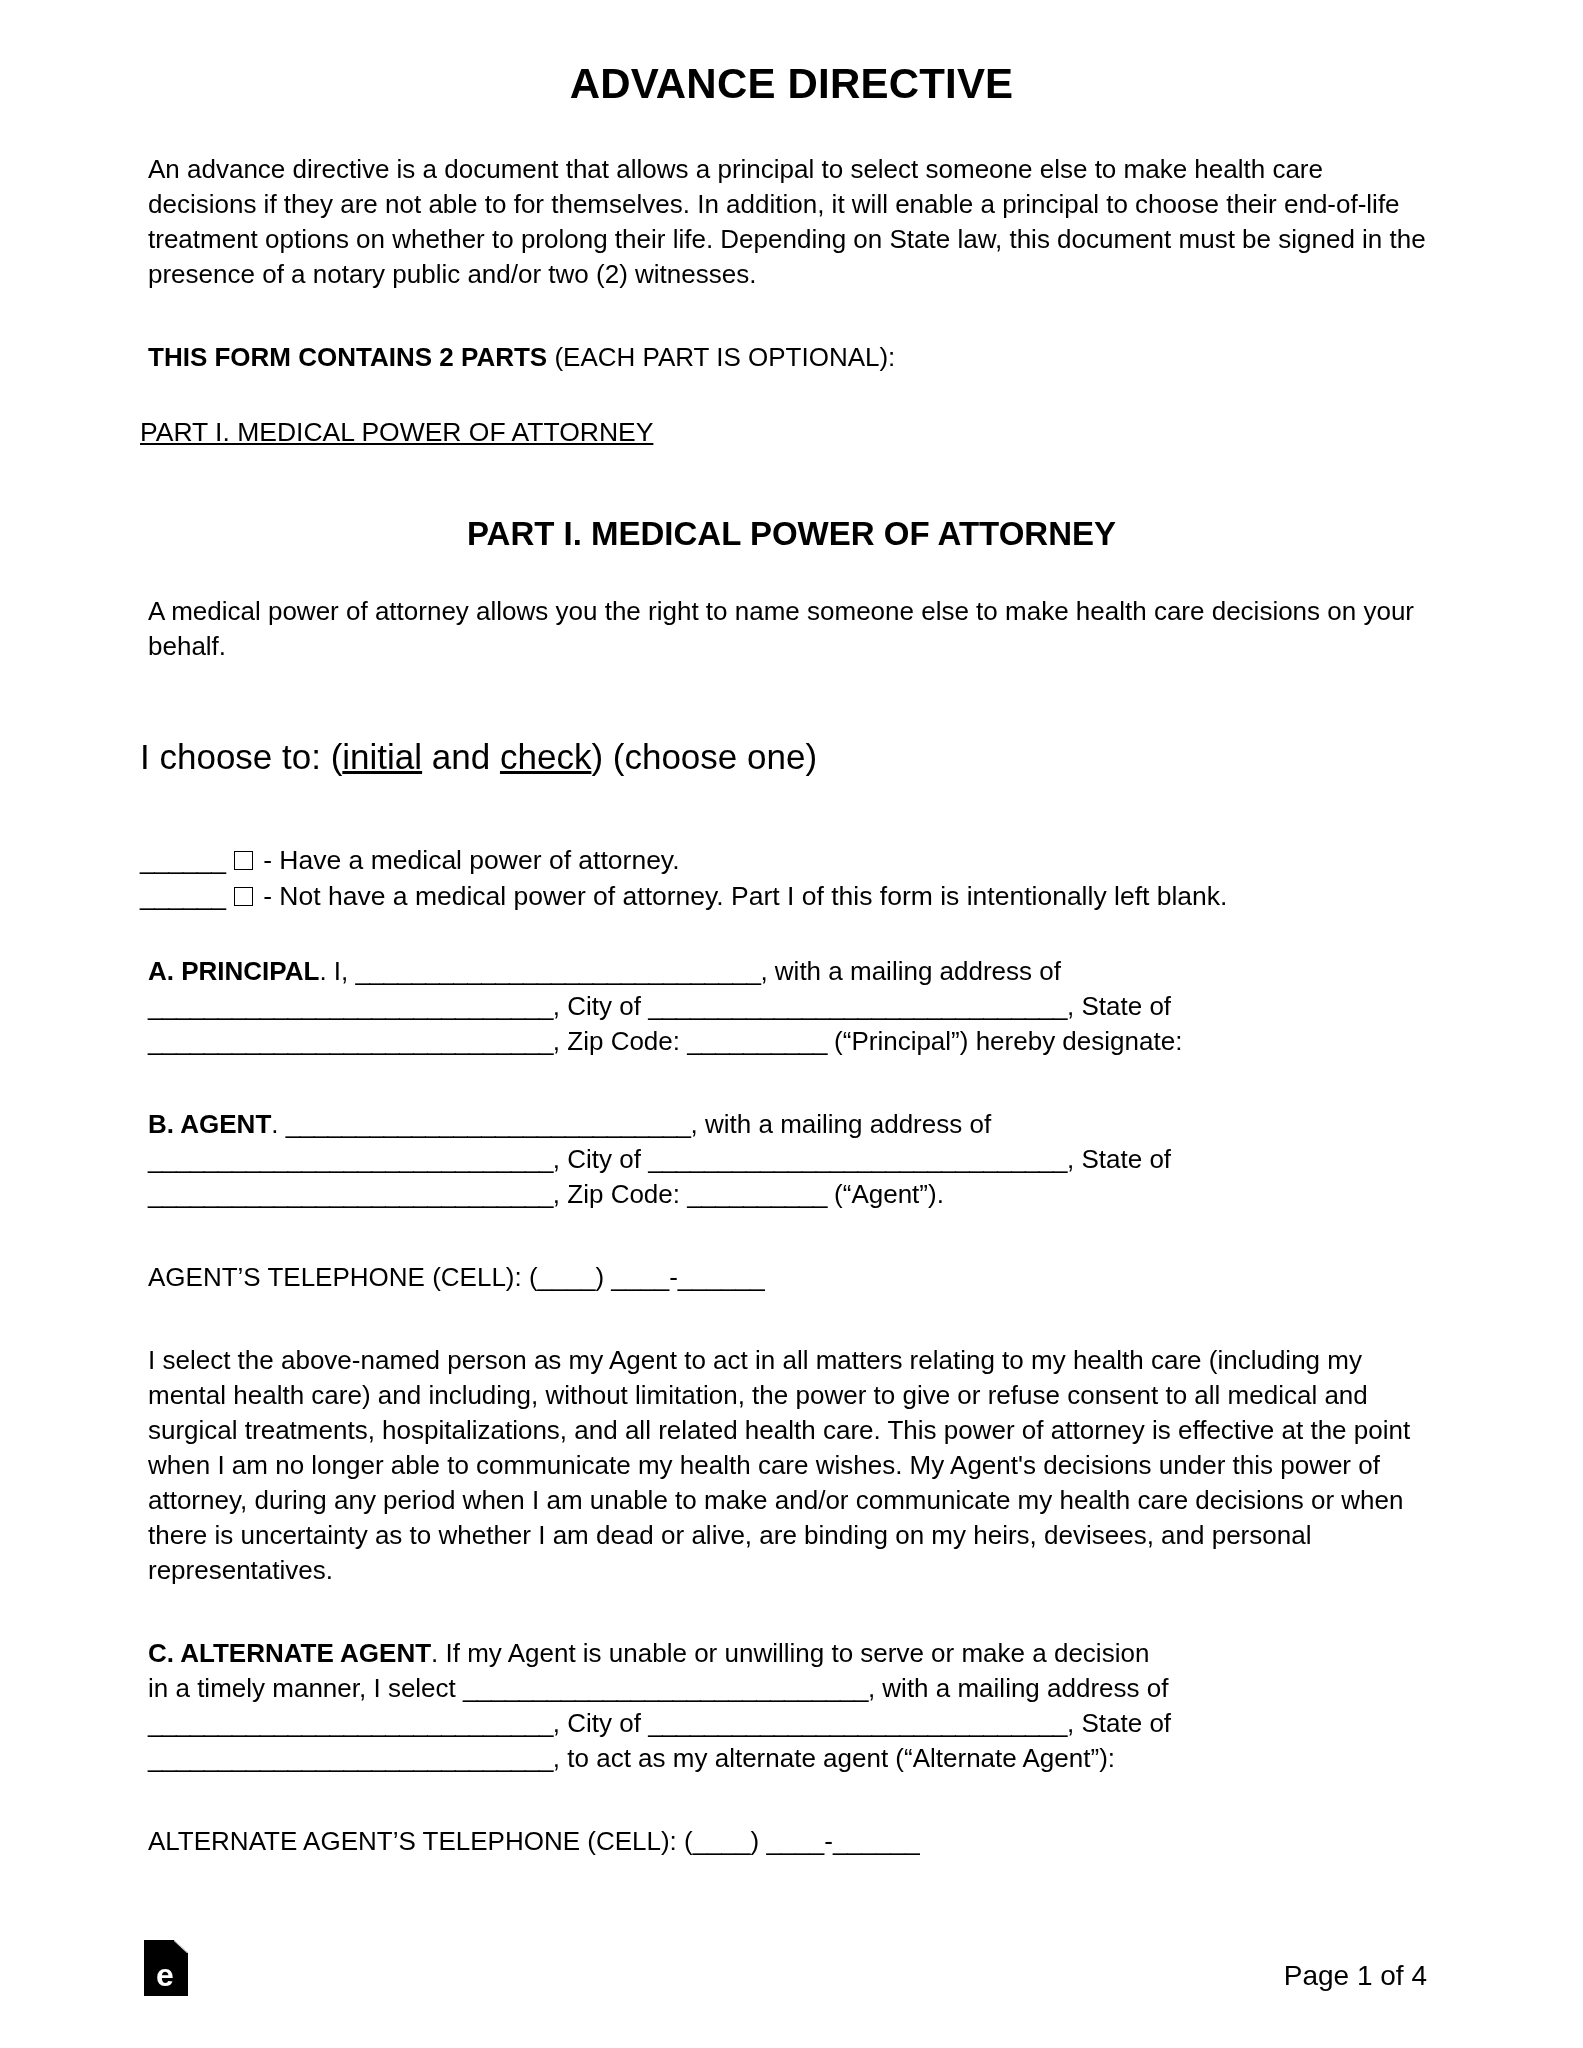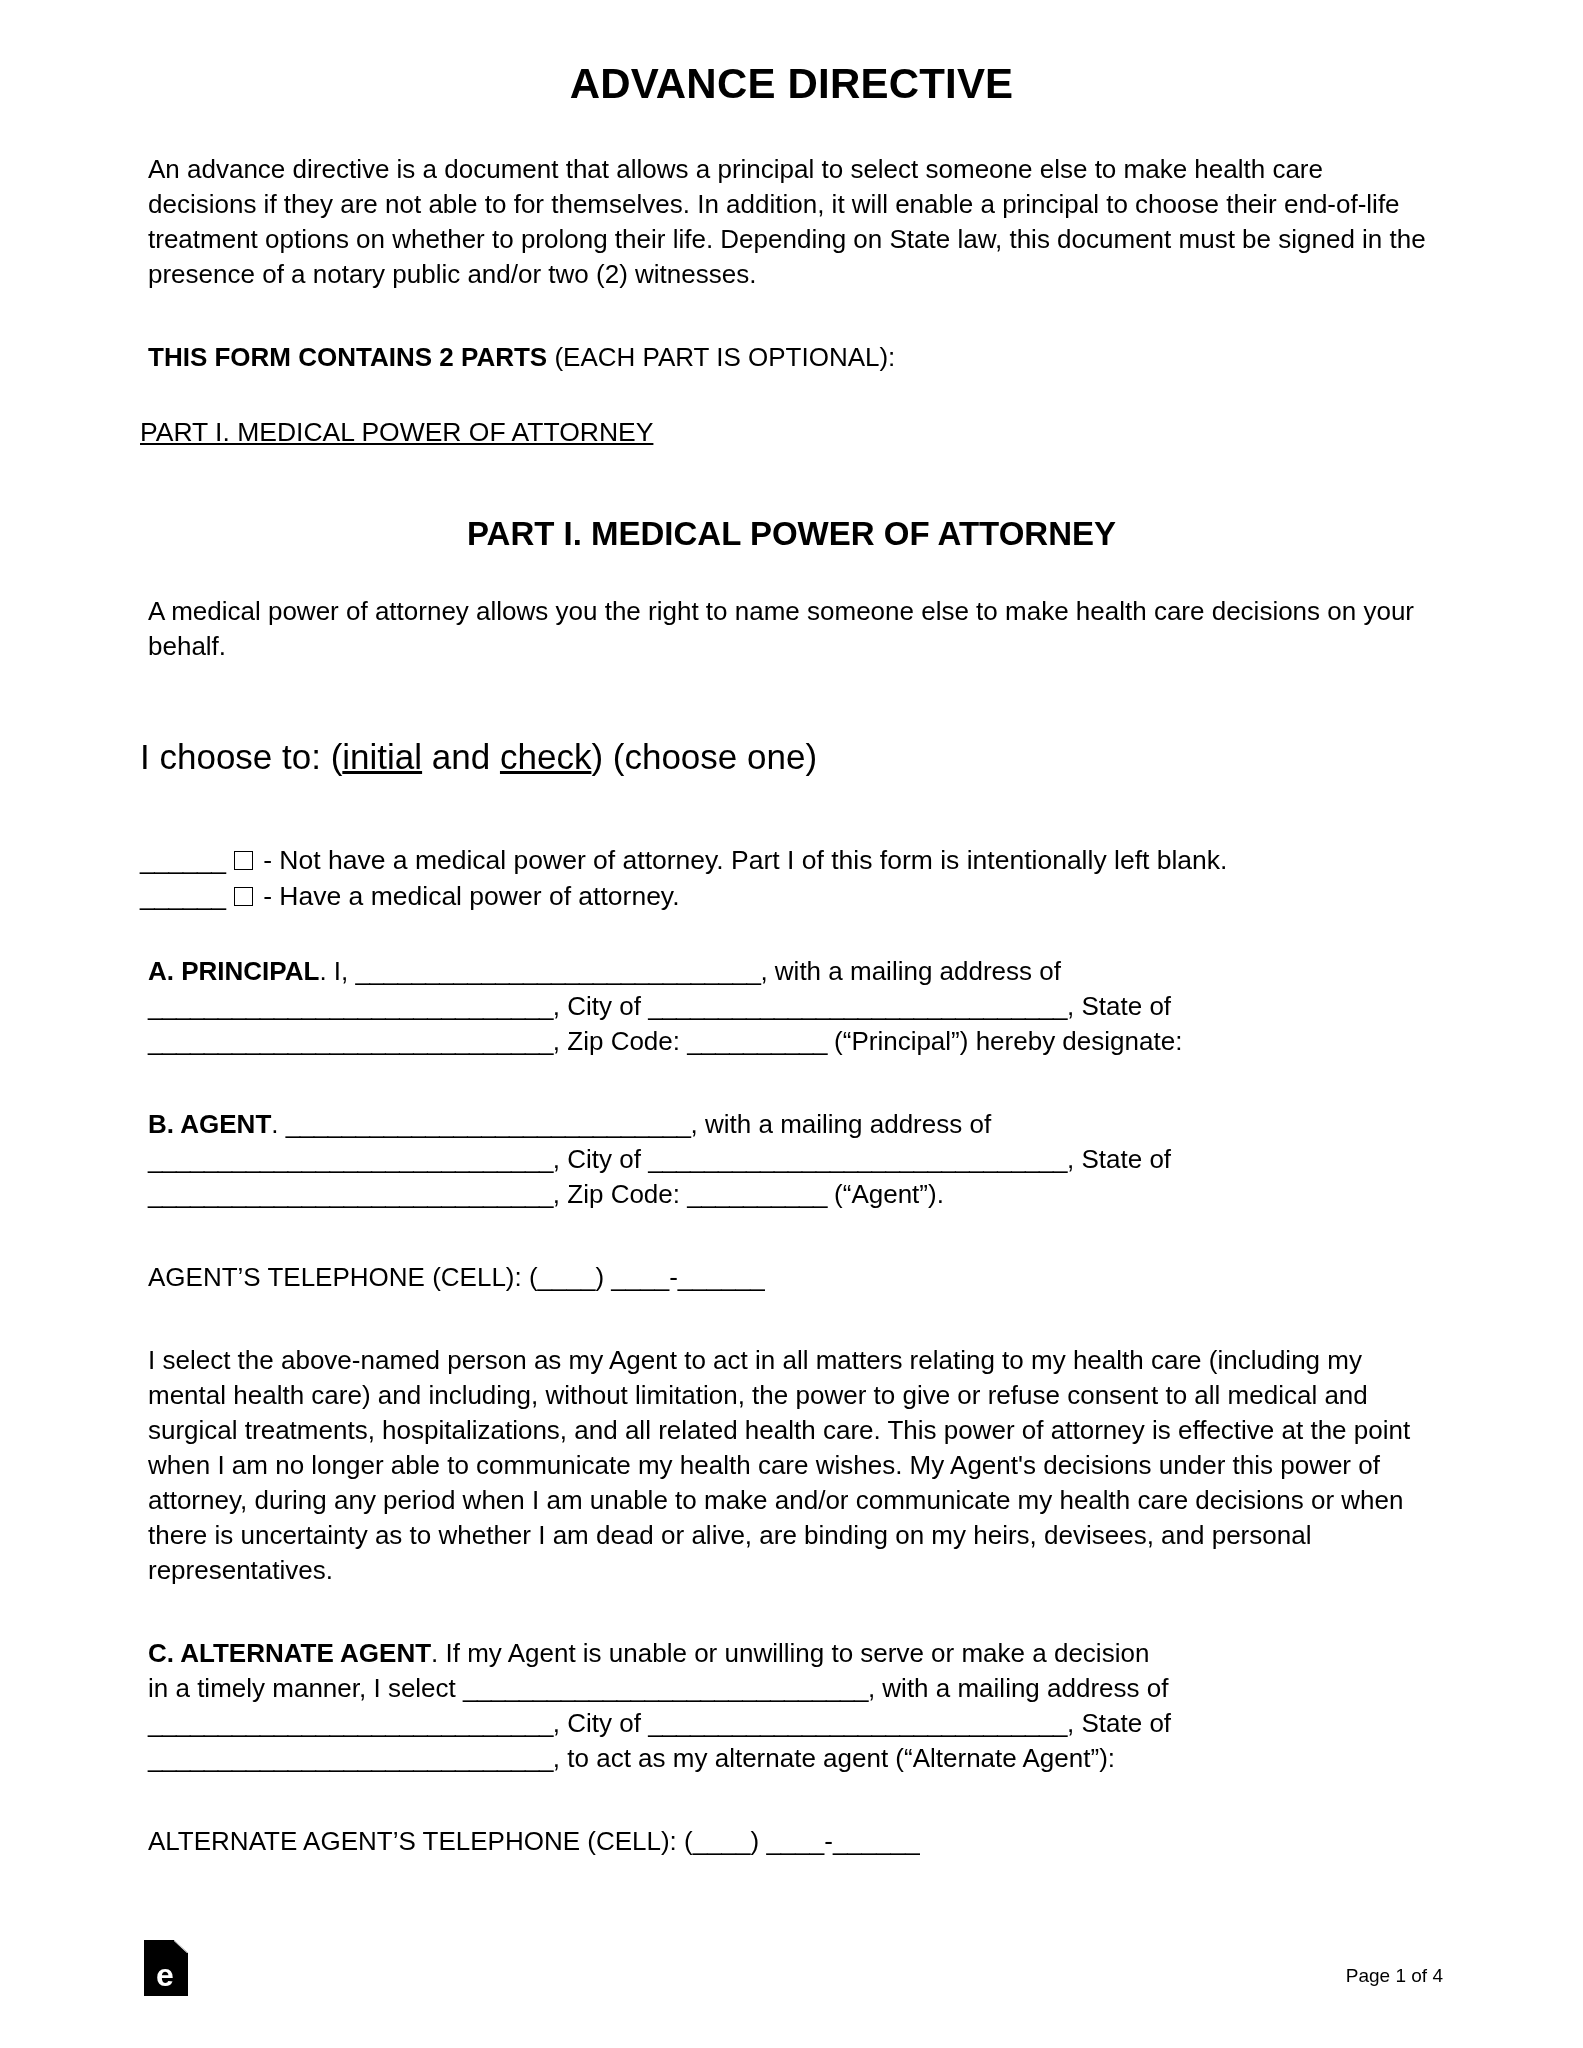--- a/index.html
+++ b/index.html
@@ -87,23 +87,23 @@
   }
   .logo {
     position: absolute;
     left: 4px;
     bottom: 0;
     width: 44px;
     height: 56px;
   }
   .page-num {
     position: absolute;
-    right: 0;
+    right: 16px;
     bottom: 6px;
-    font-size: 19px;
+    font-size: 28px;
     line-height: 28px;
   }
 </style>
 </head>
 <body>
 
 <div class="page">
 
   <h1 class="doc-title">ADVANCE DIRECTIVE</h1>
 
@@ -131,23 +131,23 @@
   <div class="gap-md"></div>
 
   <p class="body-text">A medical power of attorney allows you the right to name someone else to make health care decisions on your behalf.</p>
 
   <div class="gap-md"></div>
 
   <p class="choice-line"><span>I choose to: (</span><span class="u">initial</span><span> and </span><span class="u">check</span><span>) (choose one)</span></p>
 
   <div class="gap-md"></div>
 
+  <div class="choice-block"><span class="blankline">______</span> <span class="chk"></span><span> - Have a medical power of attorney.</span></div>
+
   <div class="choice-block"><span class="blankline">______</span> <span class="chk"></span><span> - Not have a medical power of attorney. Part I of this form is intentionally left blank.</span></div>
-
-  <div class="choice-block"><span class="blankline">______</span> <span class="chk"></span><span> - Have a medical power of attorney.</span></div>
 
   <div class="gap-md"></div>
 
   <p class="body-text"><span class="bold">A. PRINCIPAL</span><span>. I, </span><span class="blankline">_____________________________</span><span>, with a mailing address of</span><br><span class="blankline">_____________________________</span><span>, City of </span><span class="blankline">______________________________</span><span>, State of</span><br><span class="blankline">_____________________________</span><span>, Zip Code: </span><span class="blankline">__________</span><span> (“Principal”) hereby designate:</span></p>
 
   <div class="gap-md"></div>
 
   <p class="body-text"><span class="bold">B. AGENT</span><span>. </span><span class="blankline">_____________________________</span><span>, with a mailing address of</span><br><span class="blankline">_____________________________</span><span>, City of </span><span class="blankline">______________________________</span><span>, State of</span><br><span class="blankline">_____________________________</span><span>, Zip Code: </span><span class="blankline">__________</span><span> (“Agent”).</span></p>
 
   <div class="gap-md"></div>

